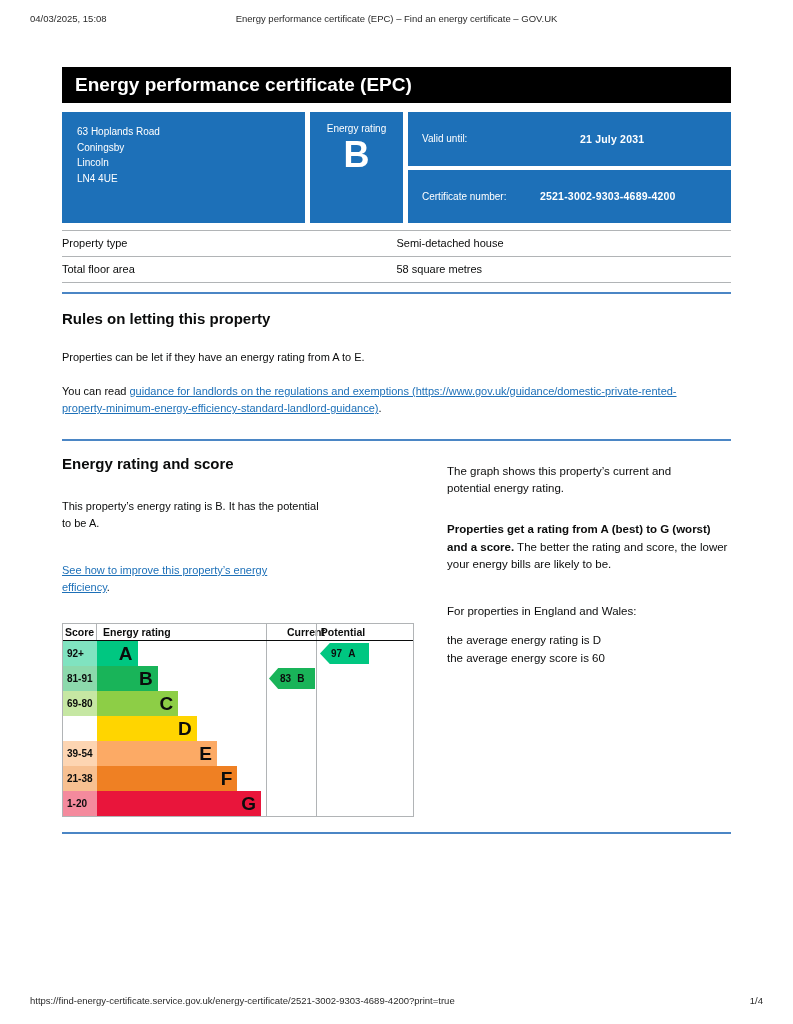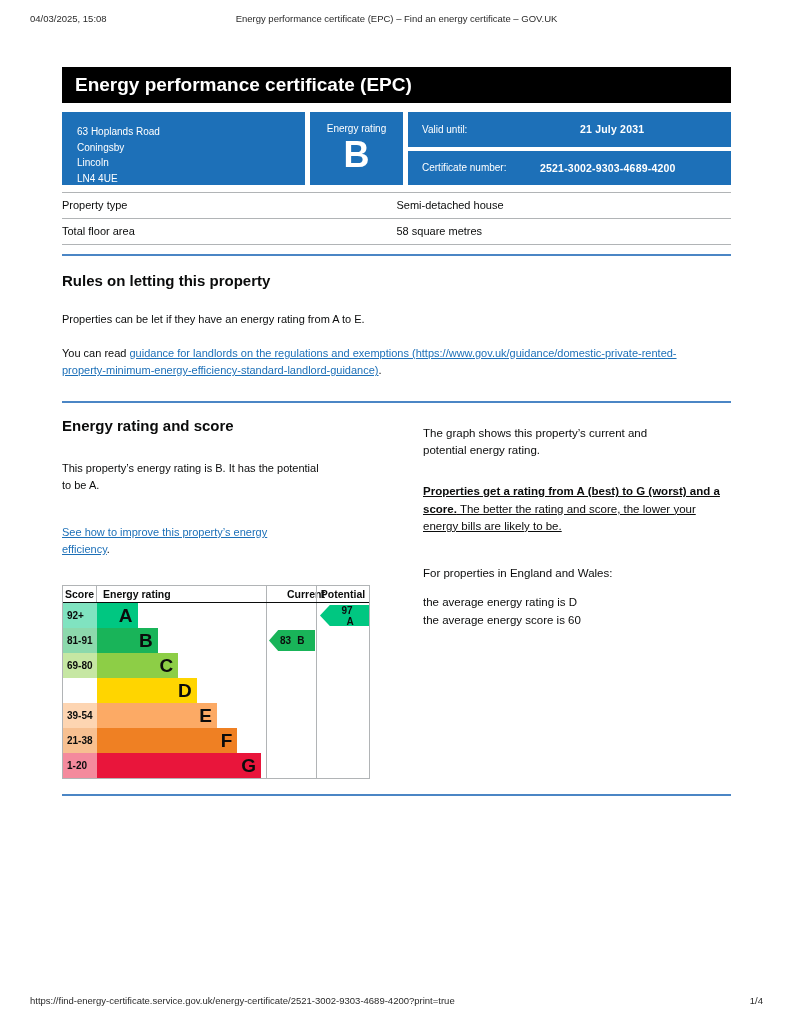--- a/index.html
+++ b/index.html
@@ -20,21 +20,21 @@
 
   .content { position: absolute; left: 62px; top: 67px; width: 669px; }
 
   .banner {
     background: #000; color: #fff;
     height: 36px; line-height: 36px;
     font-size: 19px; font-weight: bold;
     padding-left: 13px;
   }
 
-  .summary-row { display: flex; gap: 5px; margin-top: 9px; height: 73px; }
+  .summary-row { display: flex; gap: 5px; margin-top: 9px; height: 111px; }
   .box-blue { background: #1d70b8; color: #fff; }
   .address-box { width: 243px; padding: 12px 15px; font-size: 10px; line-height: 1.55; }
   .rating-box { width: 93px; text-align: center; padding-top: 11px; }
   .rating-box .rating-label { font-size: 10px; }
   .rating-box .rating-letter { font-size: 36px; font-weight: bold; line-height: 1.15; }
   .meta-stack { flex: 1; display: flex; flex-direction: column; gap: 4px; }
   .meta-box { flex: 1; display: flex; align-items: center; padding: 0 14px; }
   .meta-box .meta-label { width: 118px; font-size: 10px; }
   .meta-box .meta-value { font-size: 10.5px; font-weight: bold; letter-spacing: .2px; }
 
@@ -54,29 +54,29 @@
   .letting p.link-para { margin-top: 16px; max-width: 650px; }
   a.gov-link { color: #1d70b8; text-decoration: underline; }
 
   .two-col { display: flex; gap: 33px; margin-top: 14px; align-items: flex-start; }
   .col-left { flex: 0 0 328px; }
   .col-right { flex: 1; font-size: 11.5px; line-height: 1.5; }
   .col-left p { font-size: 11px; line-height: 1.55; }
   .col-left .lead-para { margin-top: 26px; max-width: 262px; }
   .col-left .improve-para { margin-top: 30px; max-width: 252px; font-size: 11px; line-height: 1.55; }
   .col-right .graph-desc { margin-top: 8px; max-width: 255px; }
-  .col-right .rating-explain { margin-top: 24px; text-decoration: underline; }
+  .col-right .rating-explain { margin-top: 24px; }
   .col-right .for-props { margin-top: 30px; }
   .col-right .averages { margin-top: 12px; }
 
   
   .epc-chart {
     position: relative;
     margin-top: 27px;
-    width: 308px;
+    width: 352px;
     border: 1px solid #b1b4b6;
     background: #fff;
   }
   .epc-header { display: flex; height: 17px; border-bottom: 1px solid #0b0c0c; font-size: 10.5px; font-weight: bold; }
   .epc-header .h-score { width: 34px; text-align: center; border-right: 1px solid #b1b4b6; line-height: 16px; }
   .epc-header .h-rating { width: 169px; padding-left: 6px; line-height: 16px; }
   .epc-header .h-current { width: 50px; text-align: center; border-left: 1px solid #b1b4b6; line-height: 16px; padding-left: 20px; }
   .epc-header .h-potential { width: 53px; text-align: center; border-left: 1px solid #b1b4b6; line-height: 16px; }
   .epc-row { display: flex; height: 25px; }
   .epc-score { width: 34px; font-size: 10px; font-weight: bold; line-height: 25px; padding-left: 4px; }
@@ -88,21 +88,21 @@
   .epc-arrow {
     position: absolute;
     height: 21px;
     display: flex; align-items: center;
     padding-left: 11px;
     clip-path: polygon(0% 50%, 20% 0%, 100% 0%, 100% 100%, 20% 100%);
     font-size: 10px; font-weight: bold; color: #0b0c0c;
   }
   .epc-arrow .arrow-score { margin-right: 6px; }
   .arrow-current { width: 46px; left: 206px; }
-  .arrow-potential { width: 49px; left: 257px; flex-direction: column; }
+  .arrow-potential { width: 49px; left: 257px; }
 
   .print-footer {
     position: absolute; top: 995px; left: 0; right: 0;
     font-size: 9.5px; color: #2a2a2a;
   }
   .print-footer .footer-url { position: absolute; left: 30px; top: 0; }
   .print-footer .footer-page { position: absolute; right: 30px; top: 0; }
 </style>
 </head>
 <body>

